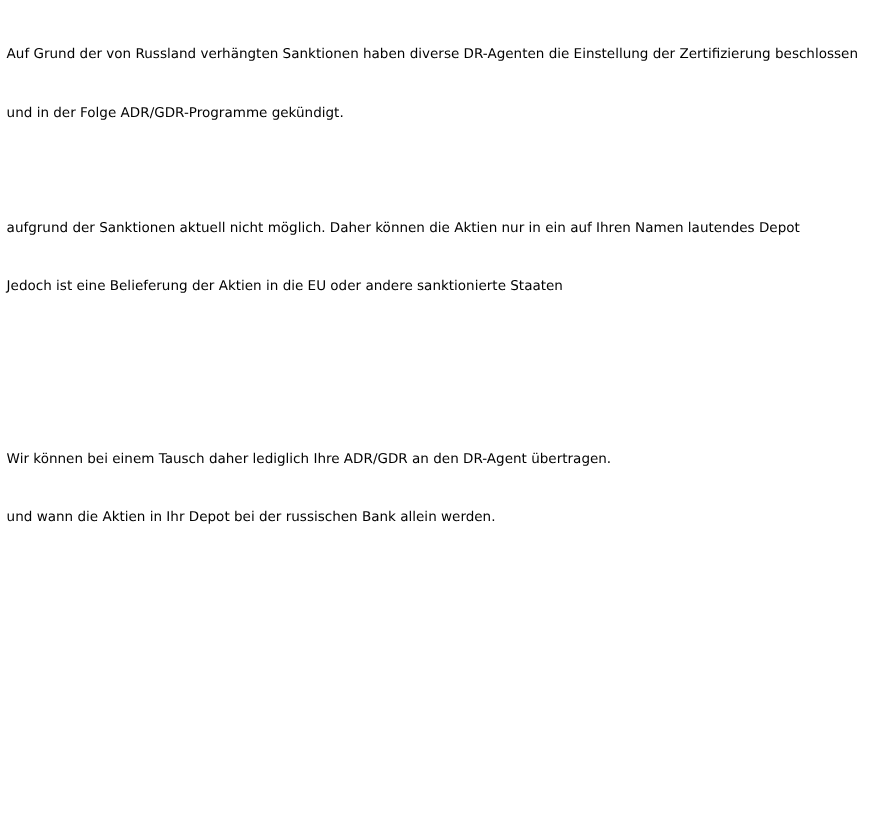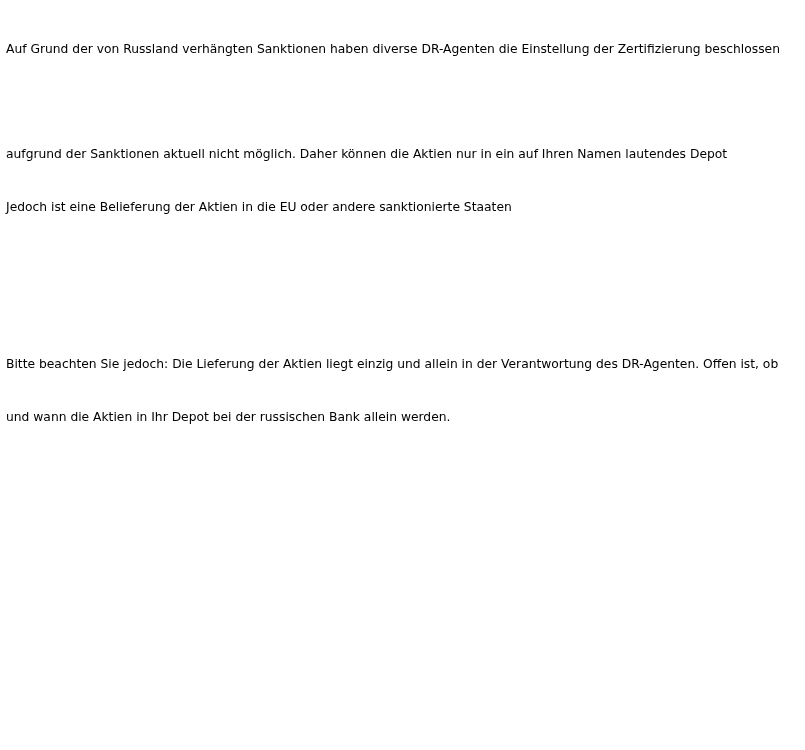--- a/index.html
+++ b/index.html
@@ -29,35 +29,36 @@
   .gap-1 { height: 17px; }
   .line { display: block; }
 </style>
 </head>
 <body>
 
 <div id="doc">
 
   <p class="para">
     <span class="line">Auf Grund der von Russland verhängten Sanktionen haben diverse DR-Agenten die Einstellung der Zertifizierung beschlossen</span>
+    <span class="line">und in der Folge ADR/GDR-Programme gekündigt.</span>
   </p>
   <div class="gap-1"></div>
 
   <p class="para">
     <span class="line">aufgrund der Sanktionen aktuell nicht möglich. Daher können die Aktien nur in ein auf Ihren Namen lautendes Depot</span>
     <span class="line">Jedoch ist eine Belieferung der Aktien in die EU oder andere sanktionierte Staaten</span>
   </p>
   <div class="gap-1"></div>
 
   <p class="para">
   </p>
   <div class="gap-1"></div>
 
   <p class="para">
-    <span class="line">Bitte beachten Sie jedoch: Die Lieferung der Aktien liegt einzig und allein in der Verantwortung des DR-Agenten. Offen ist, ob</span>
+    <span class="line">Wir können bei einem Tausch daher lediglich Ihre ADR/GDR an den DR-Agent übertragen.</span>
     <span class="line">und wann die Aktien in Ihr Depot bei der russischen Bank allein werden.</span>
   </p>
   <div class="gap-1"></div>
 
   <p class="para">
     
   </p>
 
 </div>
 

